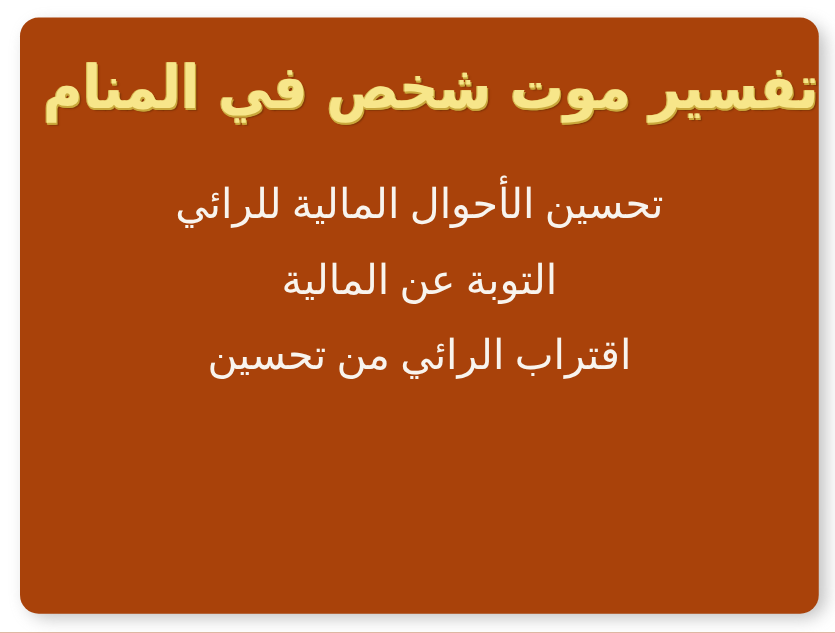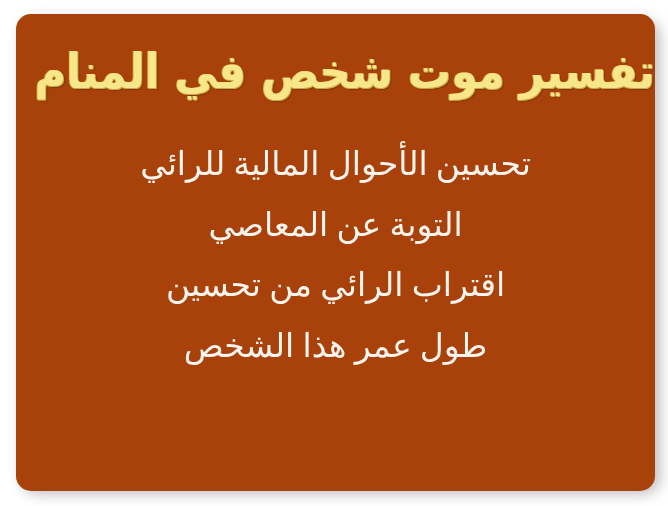--- a/index.html
+++ b/index.html
@@ -108,19 +108,18 @@
   <div class="shadow-layer"></div>
 
   <div class="panel">
 
     <div class="title-area">
       <span class="title">تفسير موت شخص في المنام</span>
     </div>
 
     <div class="body-lines">
       <div class="body-line">تحسين الأحوال المالية للرائي</div>
-      <div class="body-line">التوبة عن المعاصي</div>
+      <div class="body-line">التوبة عن المالية</div>
       <div class="body-line">اقتراب الرائي من تحسين</div>
-      <div class="body-line">طول عمر هذا الشخص</div>
     </div>
 
   </div>
 </div>
 
 </body></html>

